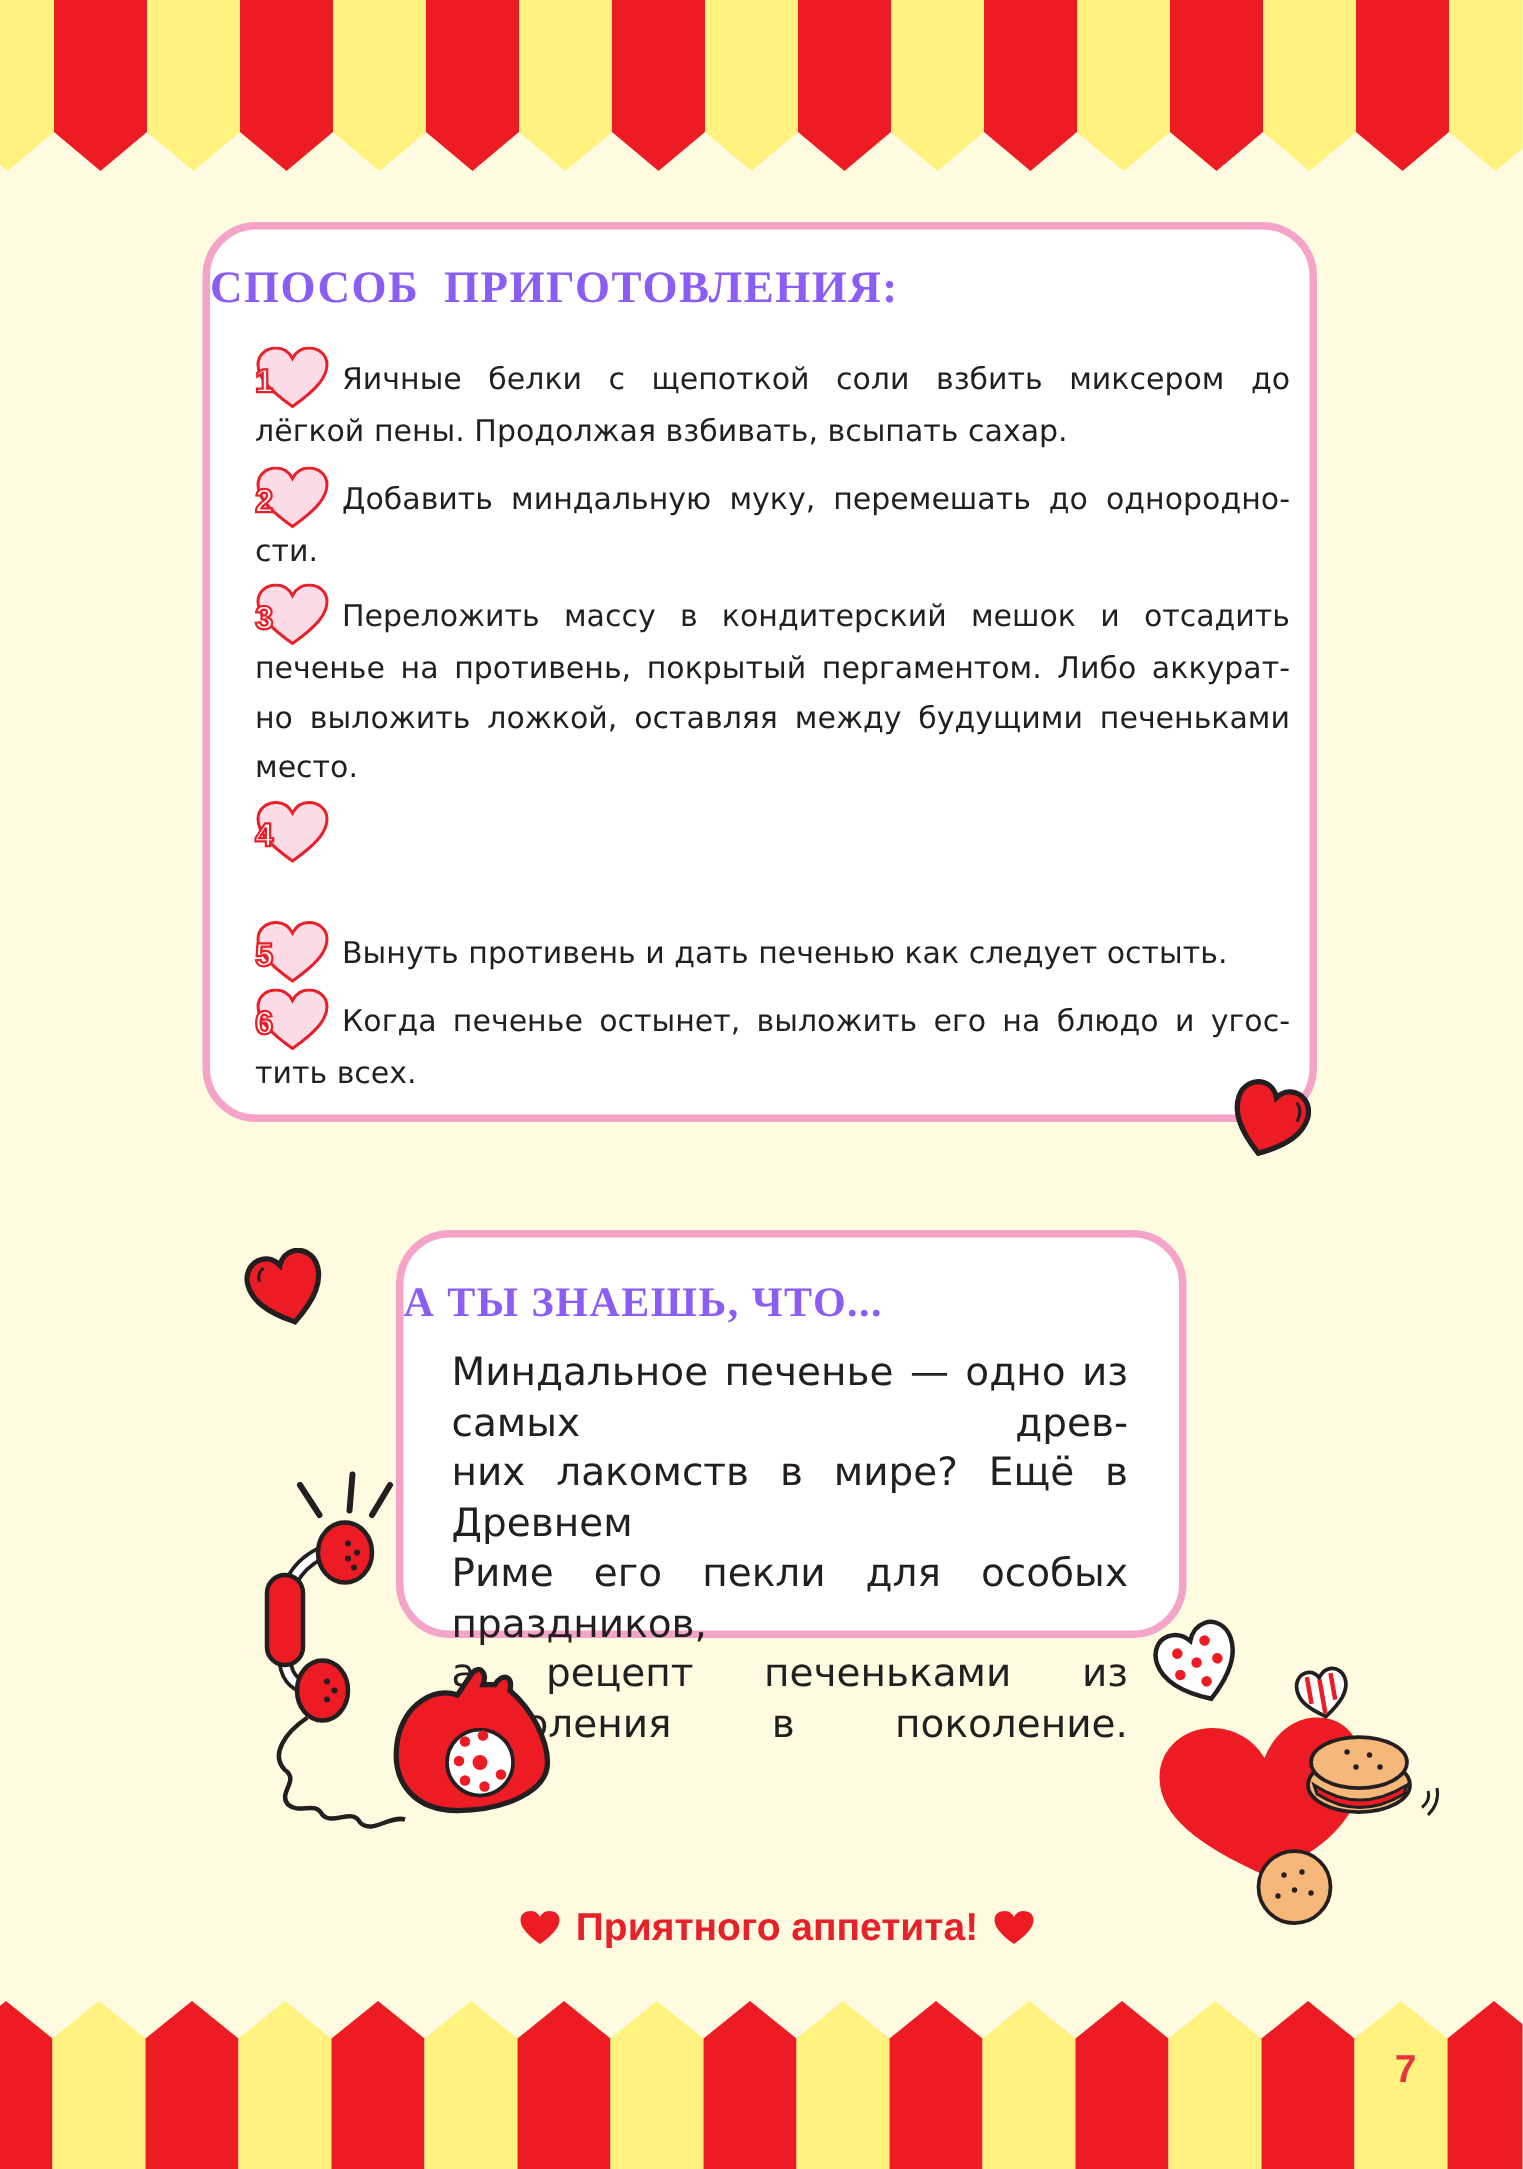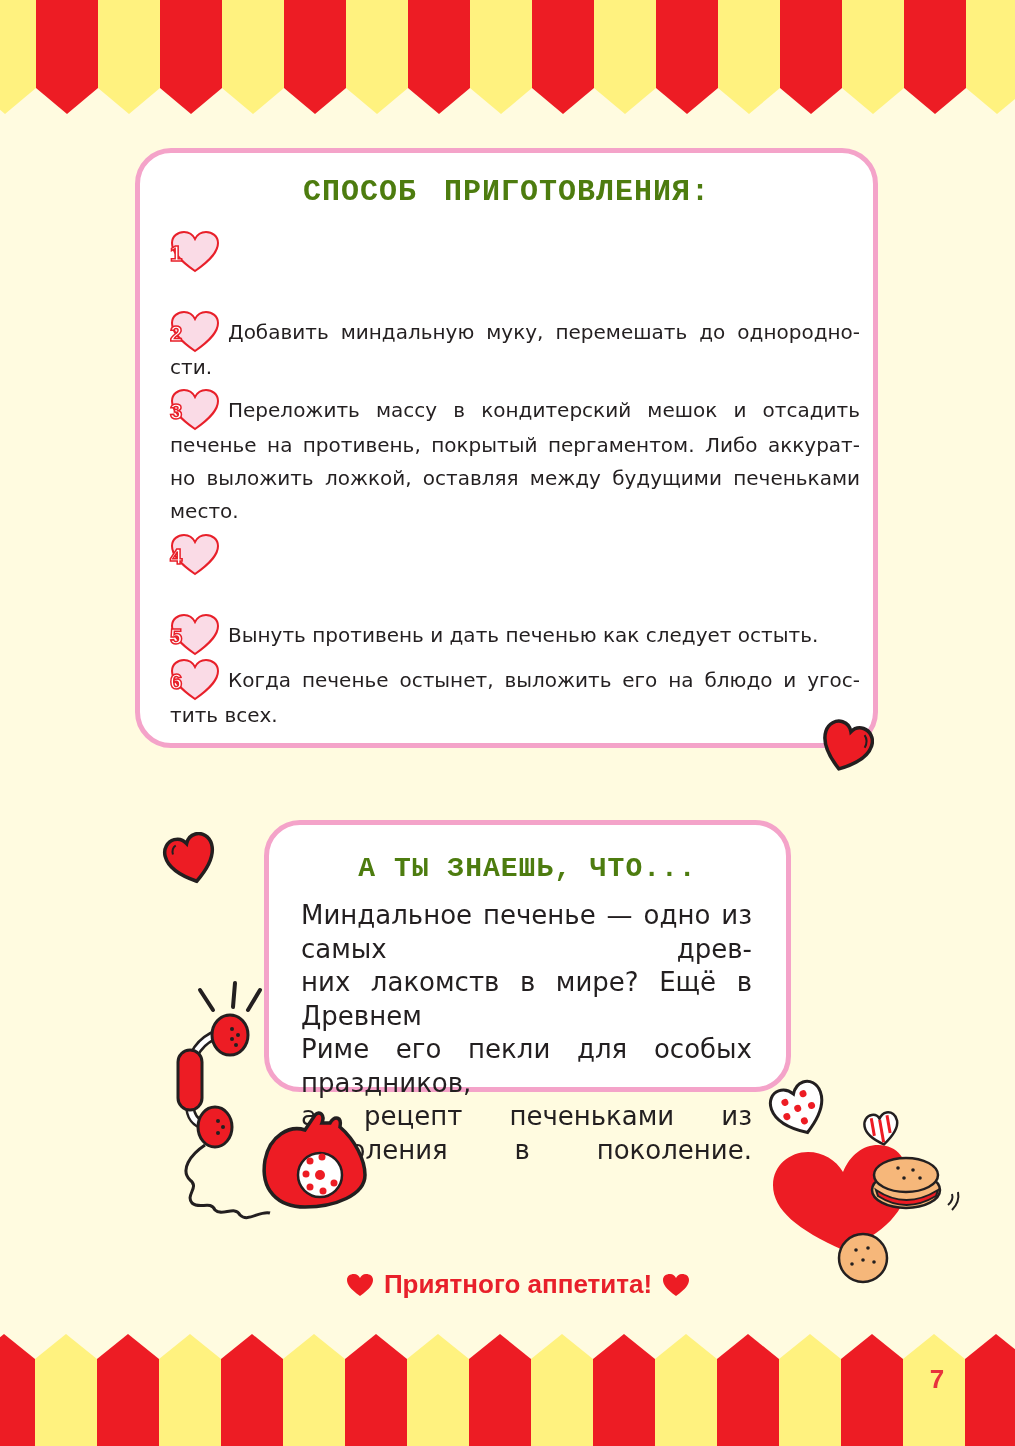--- a/index.html
+++ b/index.html
@@ -4,21 +4,21 @@
 <style>
   html,body{margin:0;padding:0;}
   body{width:1015px;height:1446px;position:relative;overflow:hidden;background:#fffbe0;font-family:"DejaVu Sans",sans-serif;}
   .stripes{position:absolute;left:0;width:1015px;}
   .stripes svg{display:block;}
   .top{top:0;height:120px;}
   .bottom{top:1325px;height:121px;}
   .card{position:absolute;background:#fff;border:5px solid #f4a3c9;border-radius:36px;box-sizing:border-box;}
   .card1{left:135px;top:148px;width:743px;height:600px;}
   .card2{left:264px;top:820px;width:527px;height:272px;}
-  .title{color:#4d7c0f;font-family:Liberation Mono, monospace;font-weight:900;text-align:center;letter-spacing:1px;}
+  .title{color:#8b5cf6;font-family:Liberation Serif, serif;font-weight:900;text-align:left;letter-spacing:1px;}
   .card1 .title{position:absolute;left:0;right:0;top:22px;font-size:30px;word-spacing:8px;}
   .card2 .title{position:absolute;left:0;right:0;top:28px;font-size:28px;}
   .step{position:absolute;left:30px;width:690px;color:#231f20;font-size:20px;line-height:33px;text-align:justify;text-align-last:left;}
   .step .num{display:inline-block;width:50px;height:40px;vertical-align:-12px;margin-right:8px;position:relative;}
   .step .num svg{position:absolute;left:0;top:0;}
   .step .num span{position:absolute;left:0;right:0;top:6px;text-align:center;font-weight:bold;font-size:22px;color:#fff;-webkit-text-stroke:1.5px #e8202a;font-family:"Liberation Sans",sans-serif;}
   .fact{position:absolute;left:32px;right:34px;top:74px;font-size:26px;line-height:33.5px;color:#231f20;text-align:justify;text-align-last:justify;}
   .footer{position:absolute;left:318px;top:1265px;width:400px;text-align:center;color:#e8202a;font-family:"Liberation Sans",sans-serif;font-weight:bold;font-size:26px;white-space:nowrap;}
   .footer .txt{display:inline-block;vertical-align:middle;margin:4px 10px;}
   .footer svg{vertical-align:middle;}
@@ -54,21 +54,21 @@
       </g>
   </svg>
 </div>
 
 <div class="card card1">
   <div class="title">СПОСОБ ПРИГОТОВЛЕНИЯ:</div>
 
   <div class="step" style="top:78px;">
     <span class="num"><svg width="50" height="42" viewBox="0 0 50 42">
           <path d="M25 40 C8 28 2 20 2 12 C2 5 8 1 14 1 C19 1 23 4 25 8 C27 4 31 1 36 1 C42 1 48 5 48 12 C48 20 42 28 25 40Z" fill="#fadbe6" stroke="#e8202a" stroke-width="2"></path>
-        </svg><span>1</span></span>
+        </svg><span>1</span></span><span>Яичные белки с щепоткой соли взбить миксером до лёгкой пены. Продолжая взбивать, всыпать сахар.</span>
   </div>
 
   <div class="step" style="top:158px;">
     <span class="num"><svg width="50" height="42" viewBox="0 0 50 42">
           <path d="M25 40 C8 28 2 20 2 12 C2 5 8 1 14 1 C19 1 23 4 25 8 C27 4 31 1 36 1 C42 1 48 5 48 12 C48 20 42 28 25 40Z" fill="#fadbe6" stroke="#e8202a" stroke-width="2"></path>
         </svg><span>2</span></span><span>Добавить миндальную муку, перемешать до однородно-сти.</span>
   </div>
 
   <div class="step" style="top:236px;">
     <span class="num"><svg width="50" height="42" viewBox="0 0 50 42">

